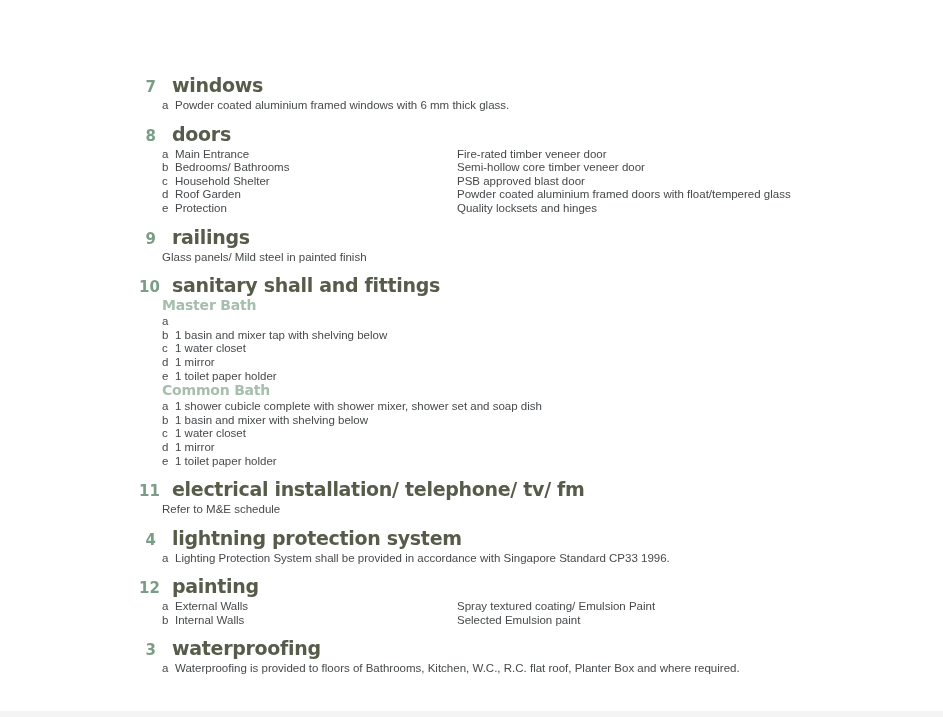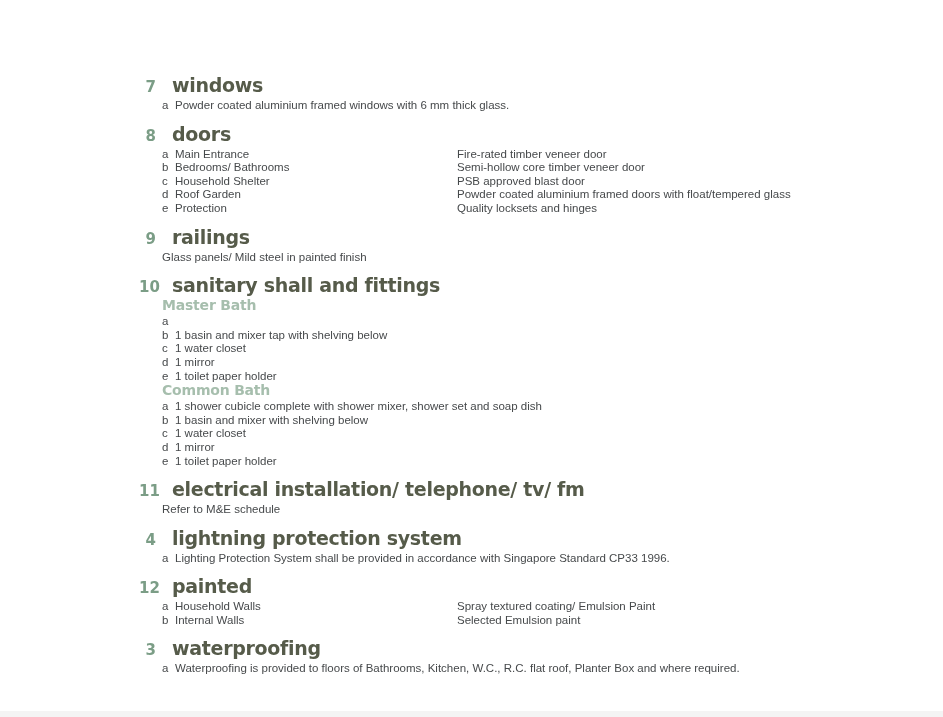--- a/index.html
+++ b/index.html
@@ -211,26 +211,26 @@
         <div class="rows">
           <div class="row">
             <span class="letter">a</span>
             <span class="text">Lighting Protection System shall be provided in accordance with Singapore Standard CP33 1996.</span>
           </div>
         </div>
       </section>
       <section class="spec-section">
         <div class="sec-head">
           <span class="sec-num">12</span>
-          <span class="sec-title">painted</span>
-        </div>
-        <div class="rows">
-          <div class="row">
-            <span class="letter">a</span>
-            <span class="text">Household Walls</span>
+          <span class="sec-title">painting</span>
+        </div>
+        <div class="rows">
+          <div class="row">
+            <span class="letter">a</span>
+            <span class="text">External Walls</span>
             <span class="value">Spray textured coating/ Emulsion Paint</span>
           </div>
           <div class="row">
             <span class="letter">b</span>
             <span class="text">Internal Walls</span>
             <span class="value">Selected Emulsion paint</span>
           </div>
         </div>
       </section>
       <section class="spec-section">

